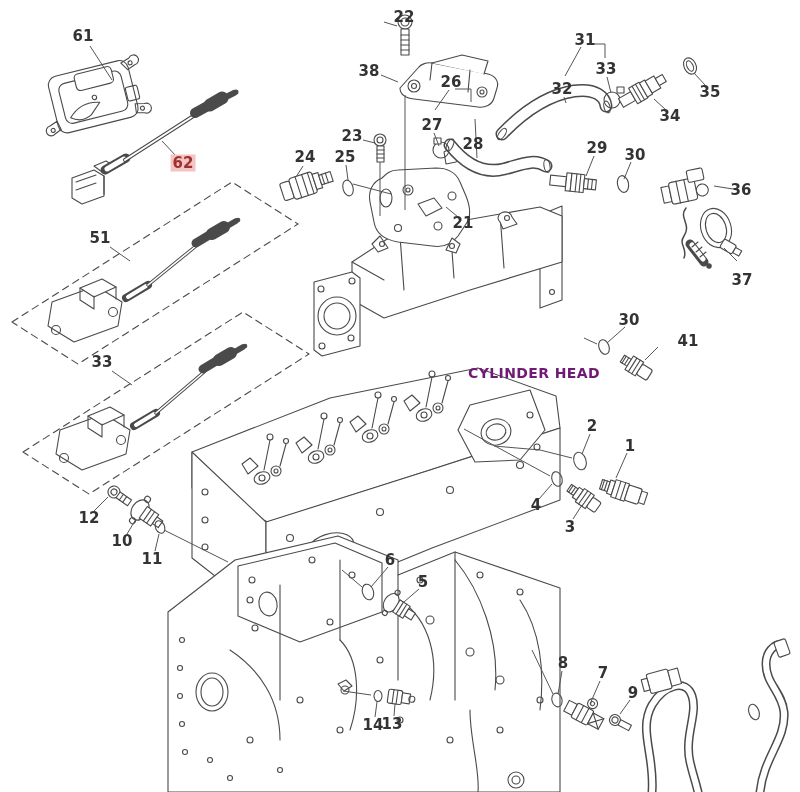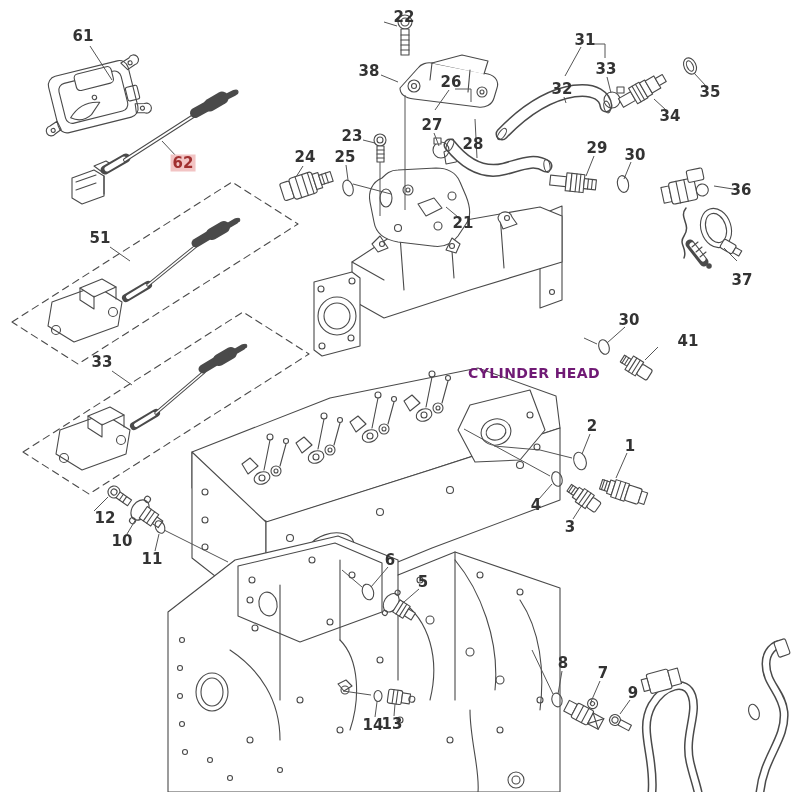--- a/index.html
+++ b/index.html
@@ -483,21 +483,21 @@
       <div class="callout" style="left: 592px; top: 426px;">2</div>
       <div class="callout" style="left: 570px; top: 527px;">3</div>
       <div class="callout" style="left: 536px; top: 505px;">4</div>
       <div class="callout" style="left: 423px; top: 582px;">5</div>
       <div class="callout" style="left: 390px; top: 560px;">6</div>
       <div class="callout" style="left: 603px; top: 673px;">7</div>
       <div class="callout" style="left: 563px; top: 663px;">8</div>
       <div class="callout" style="left: 633px; top: 693px;">9</div>
       <div class="callout" style="left: 122px; top: 541px;">10</div>
       <div class="callout" style="left: 152px; top: 559px;">11</div>
-      <div class="callout" style="left: 89px; top: 518px; margin-left: 16px;">12</div>
+      <div class="callout" style="left: 89px; top: 518px;">12</div>
       <div class="callout" style="left: 392px; top: 724px;">13</div>
       <div class="callout" style="left: 373px; top: 725px;">14</div>
       <div class="callout" style="left: 463px; top: 223px;">21</div>
       <div class="callout" style="left: 372px; top: 17px; margin-left: 32px;">22</div>
       <div class="callout" style="left: 352px; top: 136px;">23</div>
       <div class="callout" style="left: 305px; top: 157px;">24</div>
       <div class="callout" style="left: 345px; top: 157px;">25</div>
       <div class="callout" style="left: 451px; top: 82px;">26</div>
       <div class="callout" style="left: 432px; top: 125px;">27</div>
       <div class="callout" style="left: 473px; top: 111px; margin-top: 33px;">28</div>

